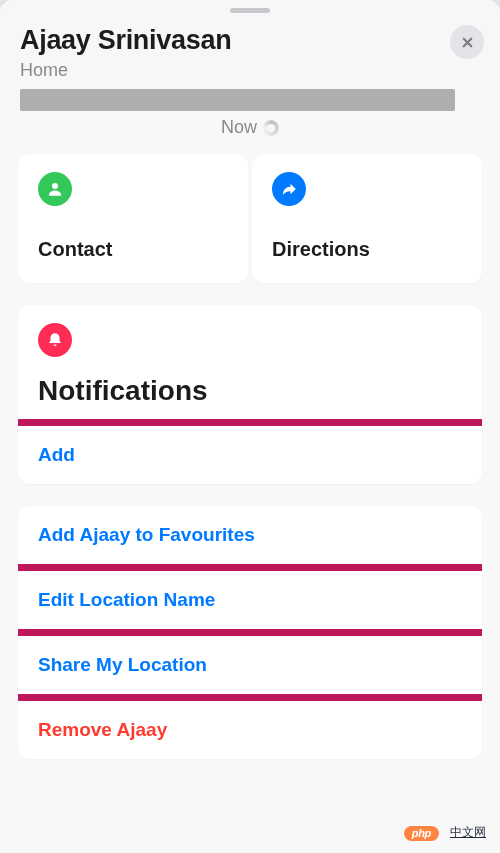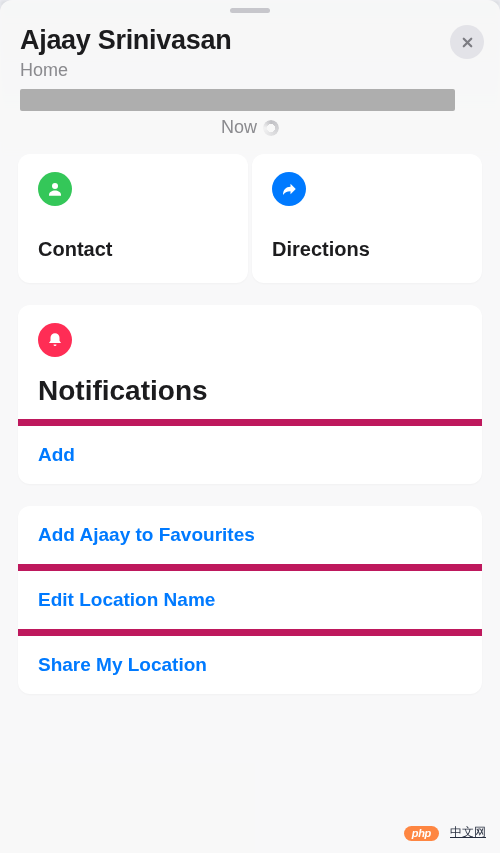--- a/index.html
+++ b/index.html
@@ -233,20 +233,21 @@
         </div>
         <div class="section-title">Notifications</div>
       </div>
       <div class="list-item">Add</div>
     </div>
 
     <div class="section actions">
       <div class="list-item no-border">Add Ajaay to Favourites</div>
       <div class="list-item">Edit Location Name</div>
       <div class="list-item">Share My Location</div>
+      <div class="list-item danger">Remove Ajaay</div>
     </div>
   </div>
 </div>
 
 <div class="watermark">
   <span class="watermark-pill">php</span>
   <span class="watermark-text">中文网</span>
 </div>
 
 </body></html>

